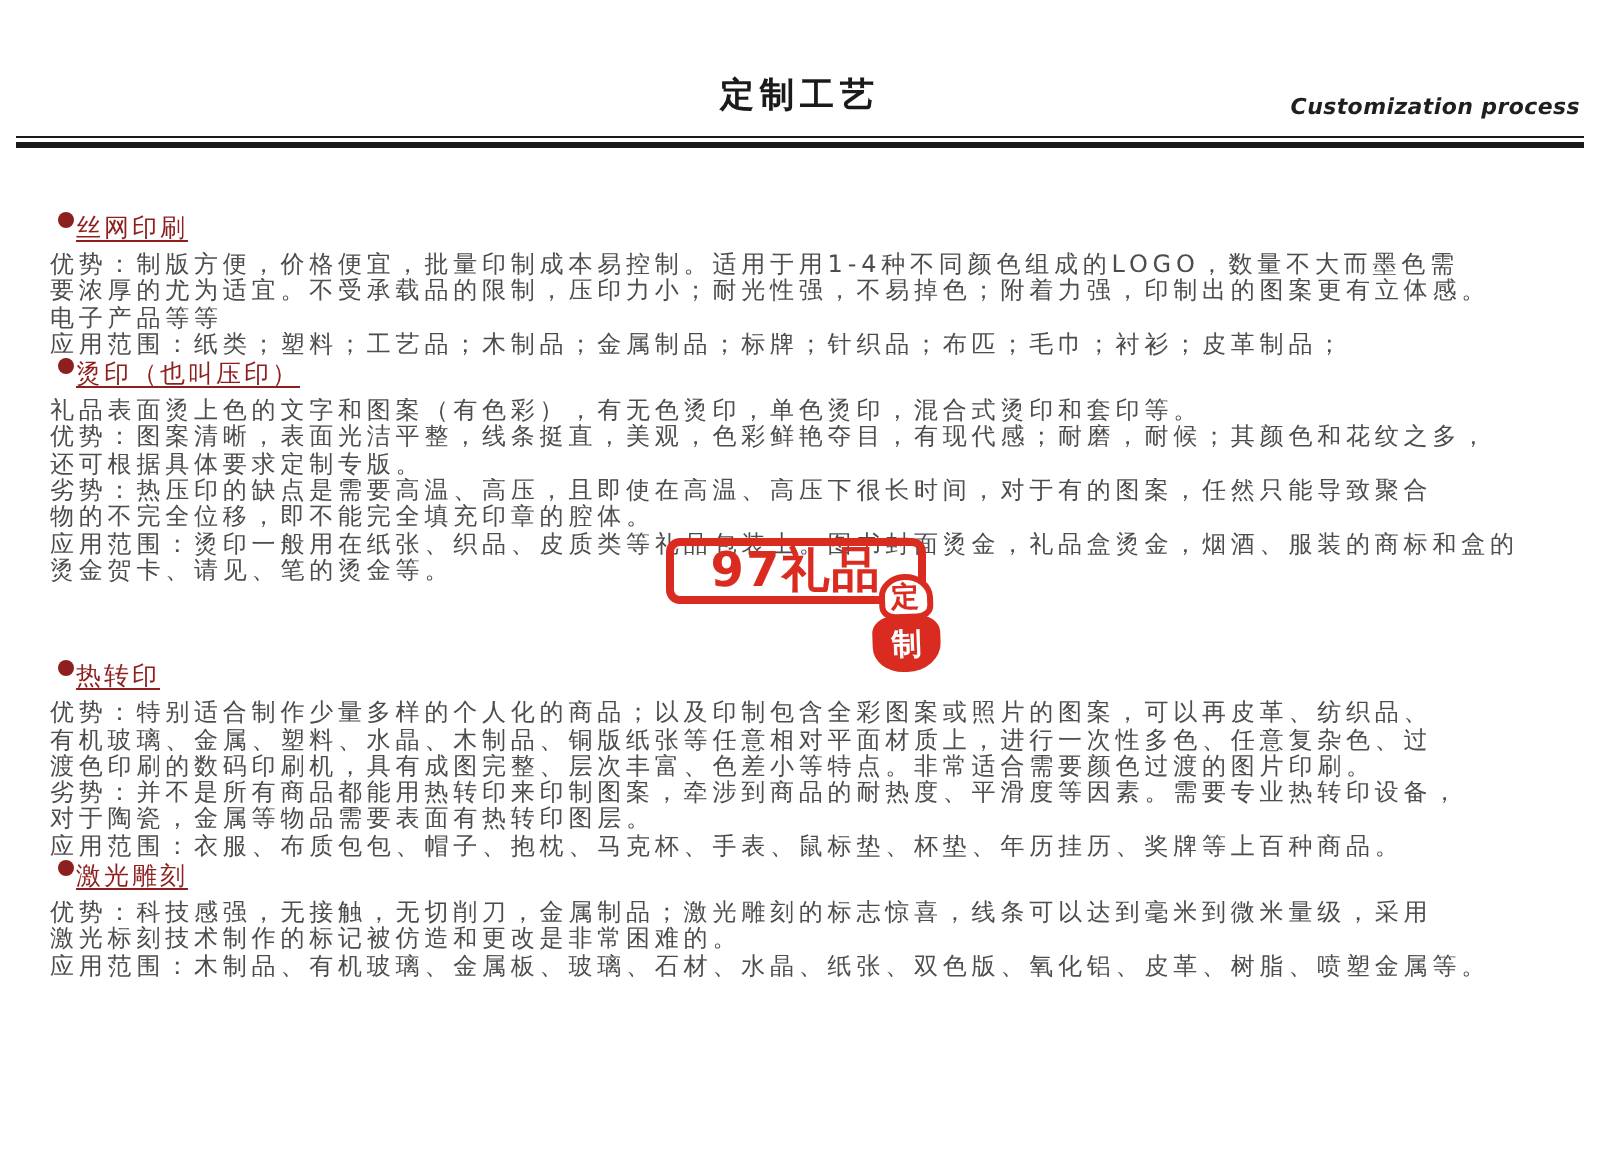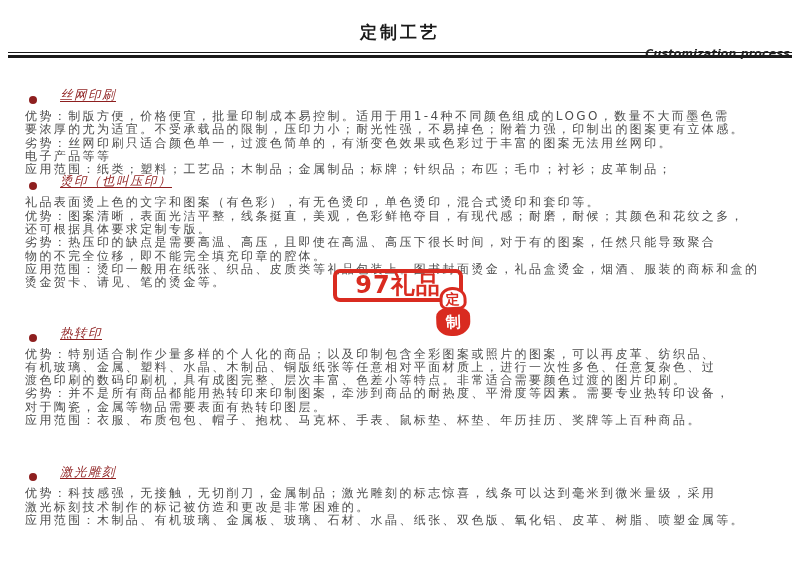--- a/index.html
+++ b/index.html
@@ -9,21 +9,21 @@
   .page {
     position:relative;
     width:800px; height:588px;
     background:#ffffff;
     overflow:hidden;
   }
 
   
   .title {
     text-align:center;
-    padding-top:22px;
+    padding-top:38px;
     font-size:17px;
     font-weight:bold;
     letter-spacing:3px;
     color:#1a1a1a;
     line-height:20px;
   }
   .subtitle {
     position:absolute;
     right:10px; top:47px;
     font-size:11px;
@@ -37,29 +37,28 @@
     height:6px;
     border-top:1px solid #1a1a1a;
     border-bottom:3px solid #1a1a1a;
   }
 
   
   .content { padding:0 8px 0 18px; }
   .sec { }
   .sec.first { margin-top:32px; }
   .sec.third { margin-top:38px; }
-  .sec.fourth { margin-top:40px; }
+  .sec.fourth { }
 
   .sec-head {
     display:flex;
-    align-items:flex-end;
-    gap:23px;
+    align-items:flex-start;
+    gap:1px;
     margin-left:11px;
     height:14px;
-    font-style:italic;
   }
   .bullet {
     width:8px; height:8px;
     border-radius:50%;
     background:#8e1f1f;
     flex:0 0 auto;
   }
   .sec-title {
     color:#8e1f1f;
     font-size:12.5px;
@@ -136,21 +135,20 @@
   <div class="content">
 
     <div class="sec first">
       <div class="sec-head">
         <span class="bullet"></span>
         <span class="sec-title">丝网印刷</span>
       </div>
       <div class="sec-body">
         <div class="line">优势：制版方便，价格便宜，批量印制成本易控制。适用于用1-4种不同颜色组成的LOGO，数量不大而墨色需</div>
         <div class="line">要浓厚的尤为适宜。不受承载品的限制，压印力小；耐光性强，不易掉色；附着力强，印制出的图案更有立体感。</div>
-        <div class="line">劣势：丝网印刷只适合颜色单一，过渡色简单的，有渐变色效果或色彩过于丰富的图案无法用丝网印。</div>
         <div class="line">电子产品等等</div>
         <div class="line">应用范围：纸类；塑料；工艺品；木制品；金属制品；标牌；针织品；布匹；毛巾；衬衫；皮革制品；</div>
       </div>
     </div>
 
     <div class="sec">
       <div class="sec-head">
         <span class="bullet"></span>
         <span class="sec-title">烫印（也叫压印）</span>
       </div>

